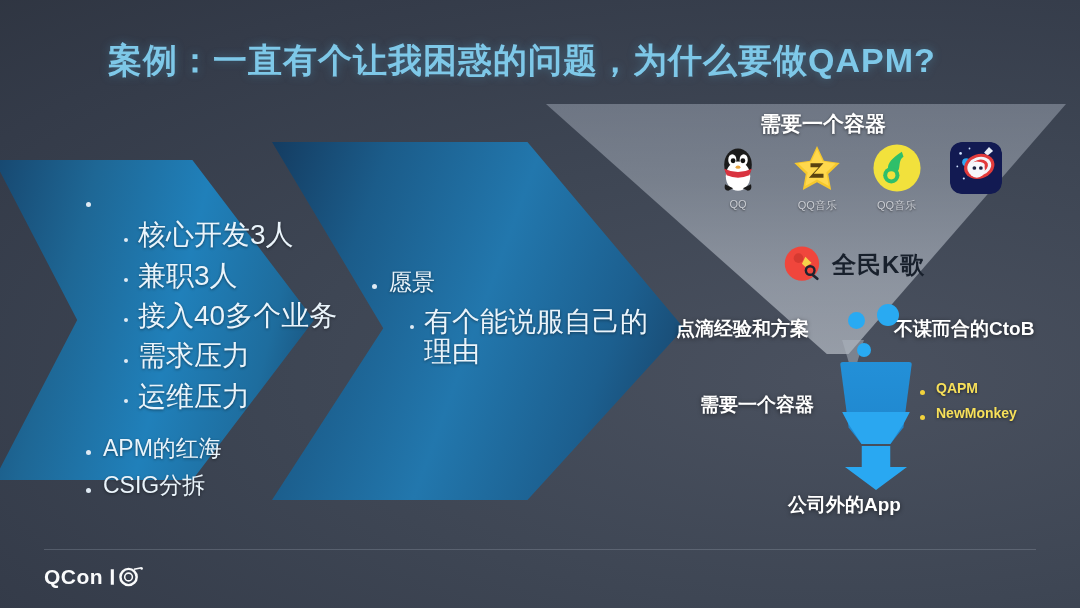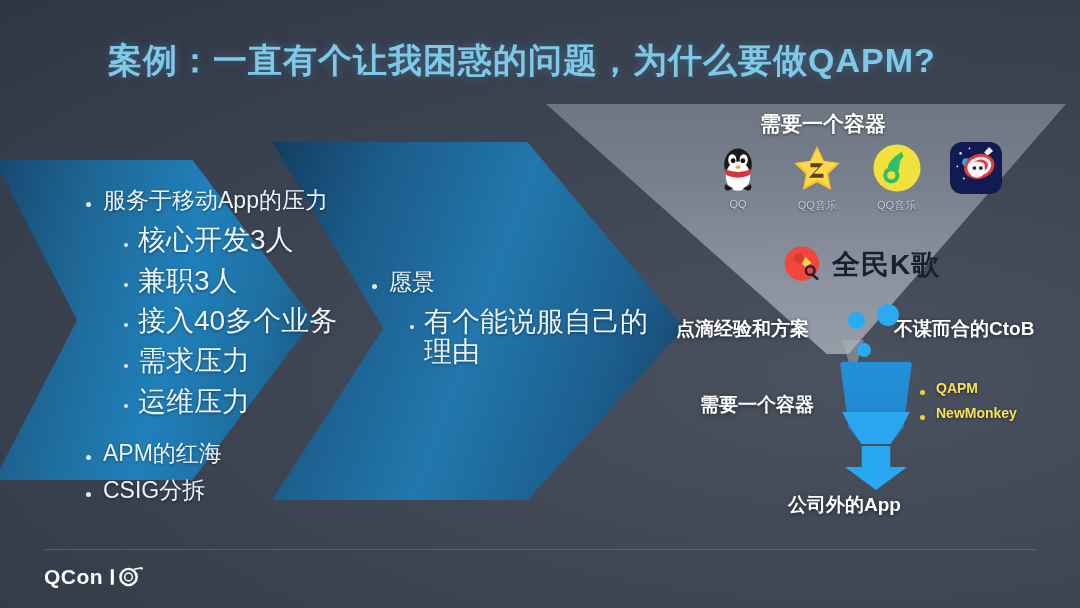--- a/index.html
+++ b/index.html
@@ -58,21 +58,21 @@
   .app-cap{
     margin-top:4px;font-size:11px;color:#c9ccd2;white-space:nowrap;
     text-shadow:0 1px 2px rgba(0,0,0,.5);
   }
   .ico-sq{border-radius:12px;overflow:hidden;}
   
   #karaoke-row{
     position:absolute;left:782px;top:243px;display:flex;align-items:center;gap:6px;
   }
   #karaoke-label{
-    font-size:28px;font-weight:700;color:#18202c;letter-spacing:1px;
+    font-size:24px;font-weight:700;color:#18202c;letter-spacing:1px;
   }
   
   .blist{position:absolute;color:#eaf4fb;}
   .bl{display:flex;align-items:flex-start;line-height:1.05;}
   .dot{
     flex:0 0 auto;width:5px;height:5px;border-radius:50%;
     background:#dfeaf4;margin-right:12px;margin-top:.62em;
   }
   .dot.sm{width:4px;height:4px;margin-right:10px;}
   .lv1{font-size:23px;margin-bottom:13px;}
@@ -139,21 +139,20 @@
 
   <div class="funnel"></div>
   <div class="funnel-stem"></div>
 
   <div class="chev chev1"></div>
   <div class="chev chev2"></div>
 
   <div class="blist" id="left-bullets">
     <div class="bl lv1">
         <span class="dot"></span>
-        <span>服务于移动App的压力</span>
       </div>
     <div class="bl lv2">
         <span class="dot sm"></span>
         <span>核心开发3人</span>
       </div>
     <div class="bl lv2">
         <span class="dot sm"></span>
         <span>兼职3人</span>
       </div>
     <div class="bl lv2">

